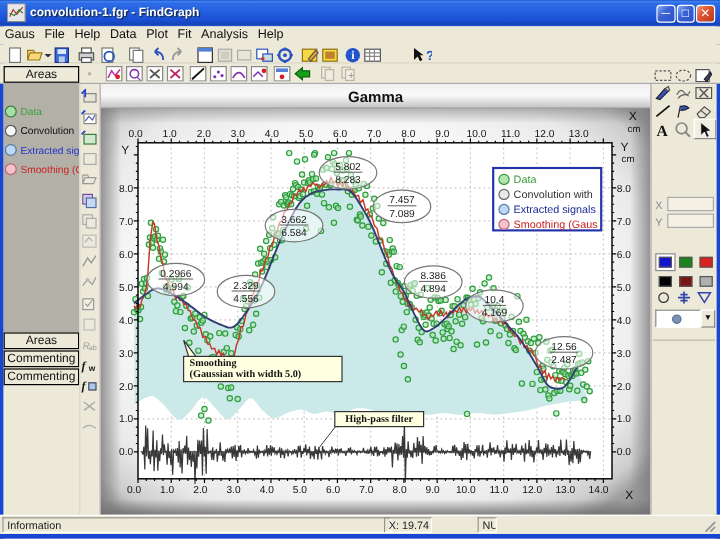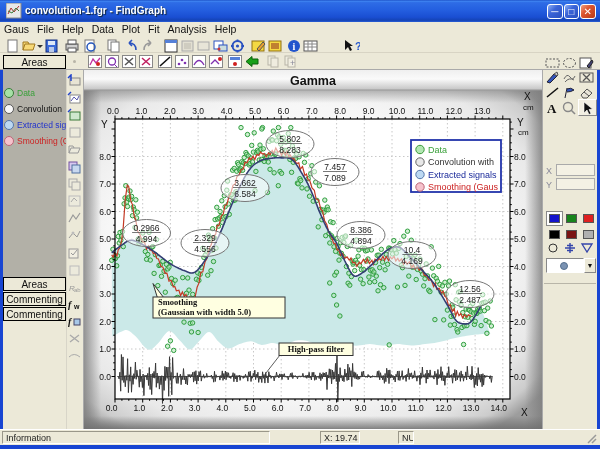--- a/index.html
+++ b/index.html
@@ -1091,19 +1091,19 @@
     <path d="M7 1 V11 M2 6 H12 M4 3.5 H10 M4 8.5 H10" stroke="#3344aa" stroke-width="1.4"></path>
   </svg>
 <svg class="abs" style="left:580px;top:242px" width="15" height="12" viewBox="0 0 15 12">
     <path d="M2 2 H12 L7 10 Z" fill="none" stroke="#3344aa" stroke-width="1.3"></path>
   </svg>
 <div class="abs" style="left:546px;top:258px;width:38px;height:15px;background:#fff;border:1px solid;border-color:#888 #fff #fff #888"></div>
 <div class="abs" style="left:560px;top:262px;width:8px;height:8px;border-radius:50%;background:#7a92b2;border:1px solid #55708e"></div>
 <div class="abs" style="left:584px;top:258px;width:12px;height:15px;background:#ece9d8;border:1px solid;border-color:#fff #888 #888 #fff;font-size:7px;text-align:center;line-height:14px;color:#111">▼</div>
 <div class="abs" style="left:544px;top:283px;width:52px;height:1px;background:#b8b5a8"></div>
 <div class="abs" id="statusbar"></div>
-<div class="spanel" style="left:2px;top:431px;width:268px;">Information</div>
+<div class="spanel" style="left:2px;top:431px;width:324px;">Information</div>
 <div class="spanel" style="left:293px;top:431px;width:24px;margin-top:44px;">cm.</div>
 <div class="spanel" style="left:320px;top:431px;width:40px;">X: 19.74</div>
 <div class="spanel" style="left:361px;top:434px;width:45px;margin-top:36px;">Y: 0.05</div>
 <div class="spanel" style="left:398px;top:431px;width:16px;">NUM</div>
 <svg class="abs" style="left:586px;top:433px" width="11" height="11" viewBox="0 0 11 11">
     <path d="M10 2 L2 10 M10 6 L6 10 M10 10 L10 10" stroke="#999" stroke-width="1.5"></path>
   </svg>
 </body></html>

